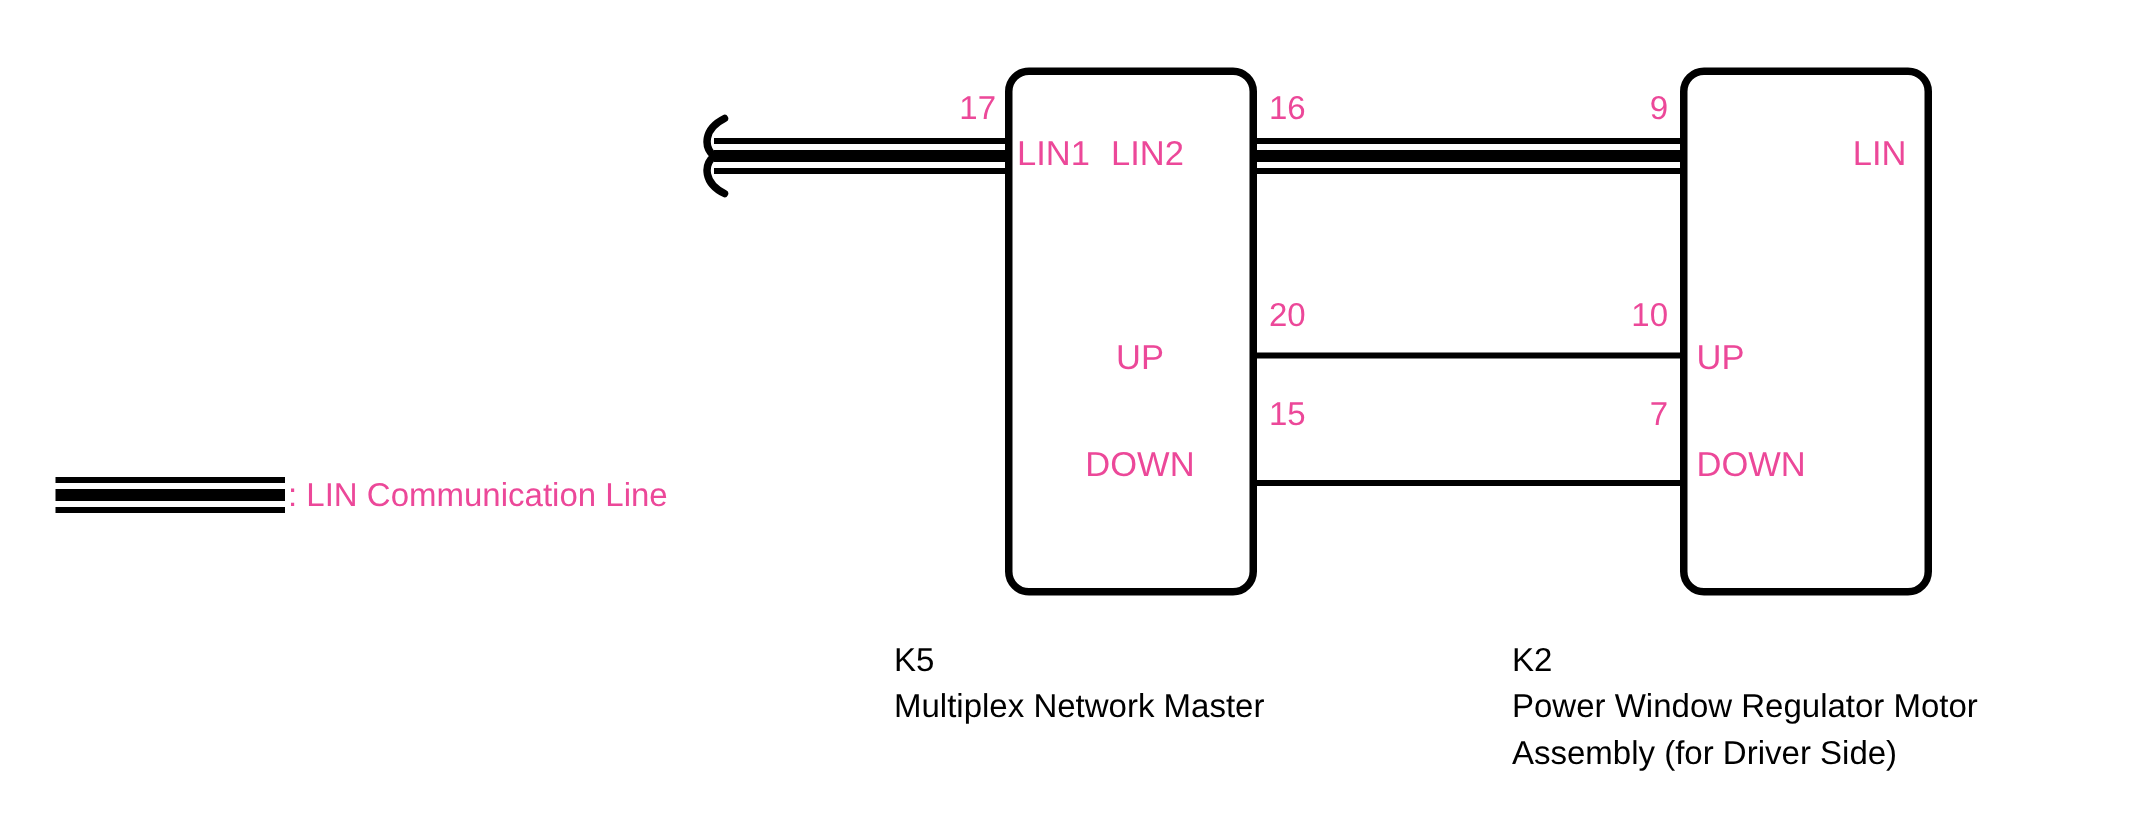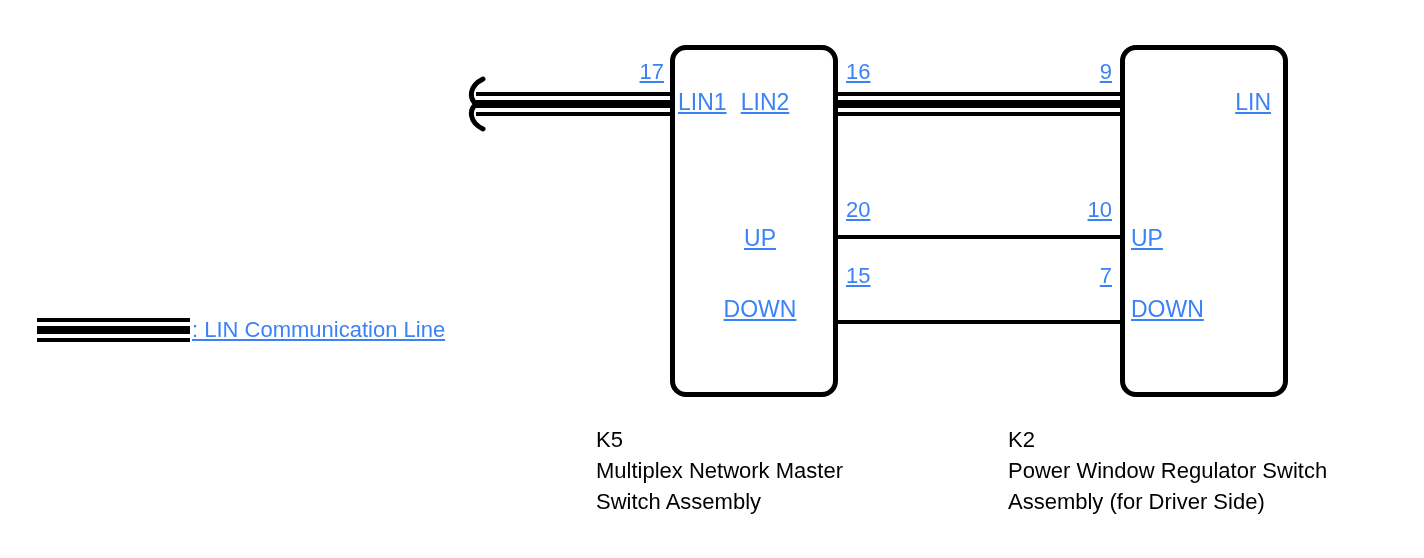--- a/index.html
+++ b/index.html
@@ -13,23 +13,22 @@
     height: 558px;
     background: #ffffff;
     font-family: "Liberation Sans", sans-serif;
     color: #000000;
     overflow: hidden;
   }
 
   .txt {
     position: absolute;
     white-space: pre;
-    color: #3b82f6;
+    color: #ec4899;
     line-height: 1.28;
-    text-decoration: underline;
   }
 
   
   .src-label {
     left: 82px;
     top: 76px;
     font-size: 21px;
   }
 
   
@@ -164,22 +163,21 @@
   <div class="txt pin-num rt" style="left:1024px; top:196px; width:88px;">10</div>
   <div class="txt pin-num rt" style="left:1024px; top:262px; width:88px;">7</div>
 
   <div class="txt pin-label inner-left" style="left:1131px; top:88px; width:140px;text-align:right;">LIN</div>
   <div class="txt pin-label inner-left" style="left:1131px; top:224px; width:140px;">UP</div>
   <div class="txt pin-label inner-left" style="left:1131px; top:295px; width:150px;">DOWN</div>
 
   <div class="caption" id="cap-k5">
     <span class="code">K5</span>
     <span class="name">Multiplex Network Master</span>
-    <span class="name">Switch Assembly</span>
   </div>
 
   <div class="caption" id="cap-k2">
     <span class="code">K2</span>
-    <span class="name">Power Window Regulator Switch</span>
+    <span class="name">Power Window Regulator Motor</span>
     <span class="name">Assembly (for Driver Side)</span>
   </div>
 
 </div>
 
 </body></html>

